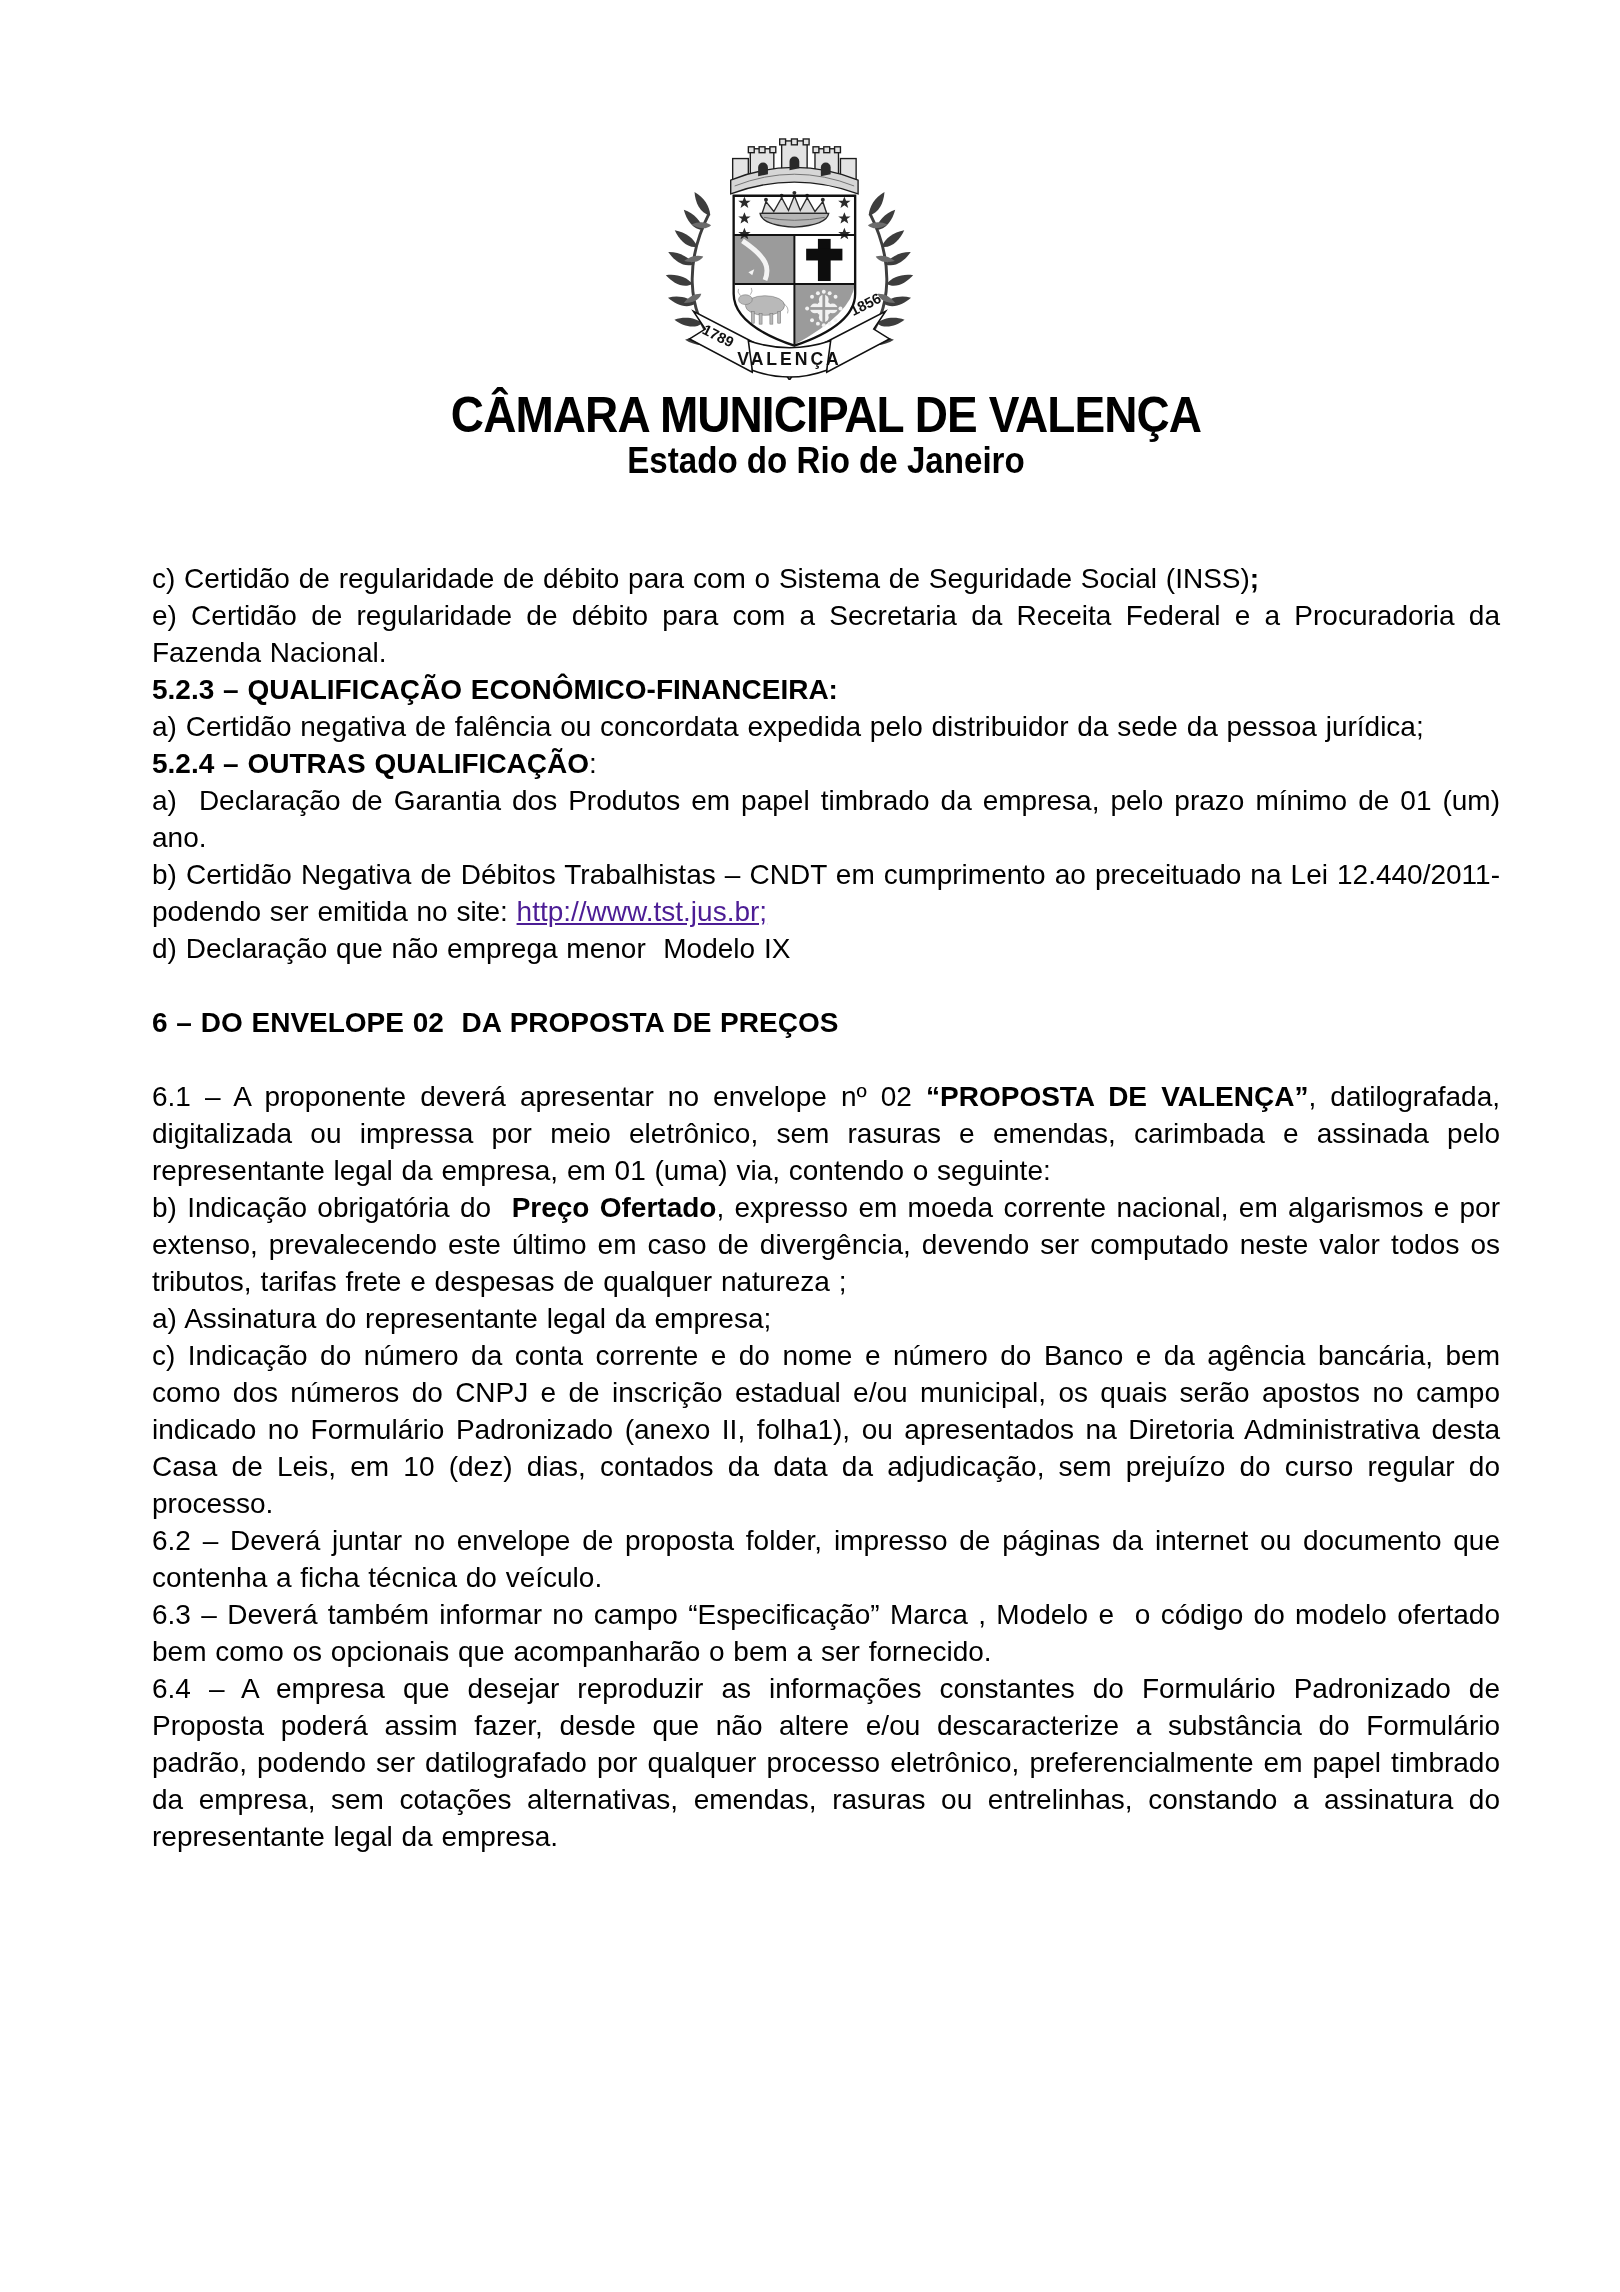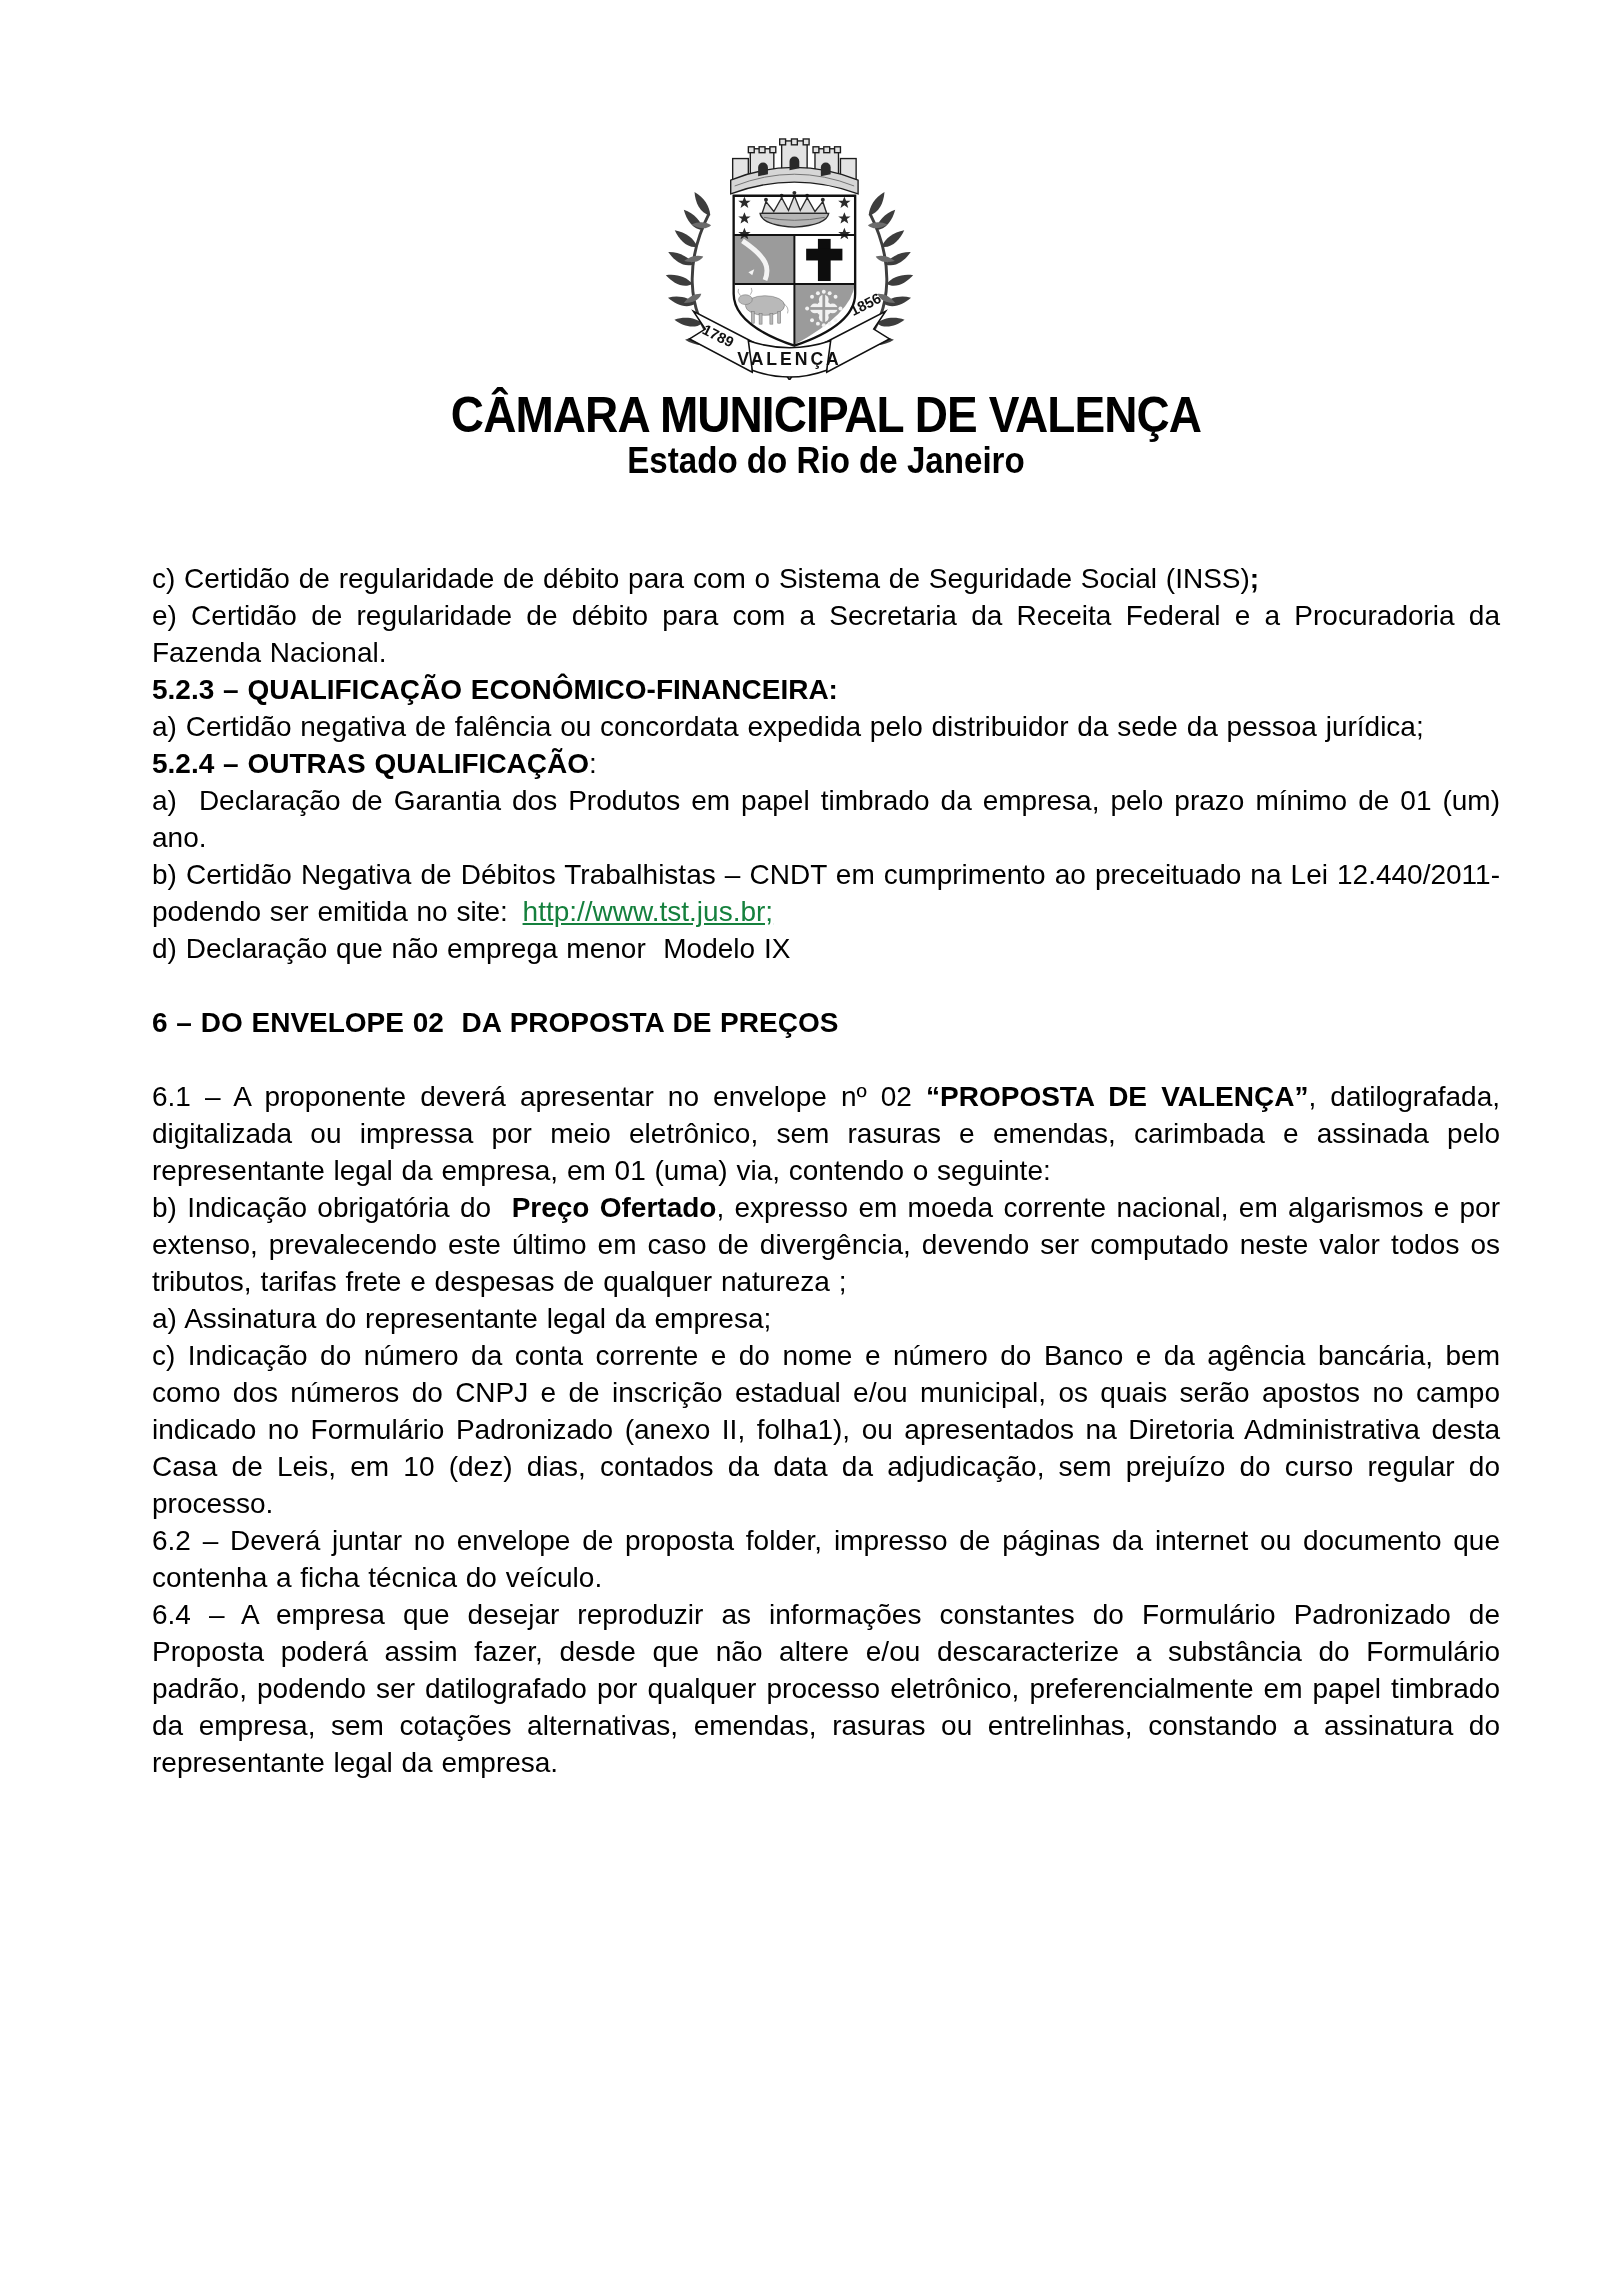--- a/index.html
+++ b/index.html
@@ -22,21 +22,21 @@
     text-align:center; font-weight:bold; font-size:36px; line-height:1.0;
     transform:scaleX(0.92); transform-origin:center; white-space:nowrap;
   }
   .doc-body {
     position:absolute; left:152px; top:560px; width:1348px;
     font-size:28px; line-height:37px; text-align:justify;
     word-spacing:1px;
   }
   .doc-body p.para { margin:0; padding:0; }
   .doc-body .b { font-weight:bold; }
-  .doc-body a.link { color:#15803d; text-decoration:underline;margin-left:6px; }
+  .doc-body a.link { color:#4c1d95; text-decoration:underline; }
   .doc-body .spacer { height:37px; }
 </style>
 </head>
 <body>
 
 <div class="page">
 
   <svg class="emblem" viewBox="0 0 256 248">
     <defs>
       <path id="star" d="M0,-7 L1.9,-2.2 7,-2.2 2.9,0.9 4.4,6 0,3 -4.4,6 -2.9,0.9 -7,-2.2 -1.9,-2.2 Z"></path>
@@ -209,17 +209,18 @@
       <p class="para"><span>b) Certidão Negativa de Débitos Trabalhistas – CNDT em cumprimento ao preceituado na Lei 12.440/2011- podendo ser emitida no site: </span><a class="link" href="#">http://www.tst.jus.br;</a></p>
       <p class="para"><span>d) Declaração que não emprega menor &nbsp;Modelo IX</span></p>
       <div class="spacer"></div>
       <p class="para"><span class="b">6 – DO ENVELOPE 02 &nbsp;DA PROPOSTA DE PREÇOS</span></p>
       <div class="spacer"></div>
       <p class="para"><span>6.1 – A proponente deverá apresentar no envelope nº 02 </span><span class="b">“PROPOSTA DE VALENÇA”</span><span>, datilografada, digitalizada ou impressa por meio eletrônico, sem rasuras e emendas, carimbada e assinada pelo representante legal da empresa, em 01 (uma) via, contendo o seguinte:</span></p>
       <p class="para"><span>b) Indicação obrigatória do &nbsp;</span><span class="b">Preço Ofertado</span><span>, expresso em moeda corrente nacional, em algarismos e por extenso, prevalecendo este último em caso de divergência, devendo ser computado neste valor todos os tributos, tarifas frete e despesas de qualquer natureza ;</span></p>
       <p class="para"><span>a) Assinatura do representante legal da empresa;</span></p>
       <p class="para"><span>c) Indicação do número da conta corrente e do nome e número do Banco e da agência bancária, bem como dos números do CNPJ e de inscrição estadual e/ou municipal, os quais serão apostos no campo indicado no Formulário Padronizado (anexo II, folha1), ou apresentados na Diretoria Administrativa desta Casa de Leis, em 10 (dez) dias, contados da data da adjudicação, sem prejuízo do curso regular do processo.</span></p>
       <p class="para"><span>6.2 – Deverá juntar no envelope de proposta folder, impresso de páginas da internet ou documento que contenha a ficha técnica do veículo.</span></p>
+      <p class="para"><span>6.3 – Deverá também informar no campo “Especificação” Marca , Modelo e &nbsp;o código do modelo ofertado bem como os opcionais que acompanharão o bem a ser fornecido.</span></p>
       <p class="para"><span>6.4 – A empresa que desejar reproduzir as informações constantes do Formulário Padronizado de Proposta poderá assim fazer, desde que não altere e/ou descaracterize a substância do Formulário padrão, podendo ser datilografado por qualquer processo eletrônico, preferencialmente em papel timbrado da empresa, sem cotações alternativas, emendas, rasuras ou entrelinhas, constando a assinatura do representante legal da empresa.</span></p>
     </div>
 
 </div>
 
 
 </body></html>

